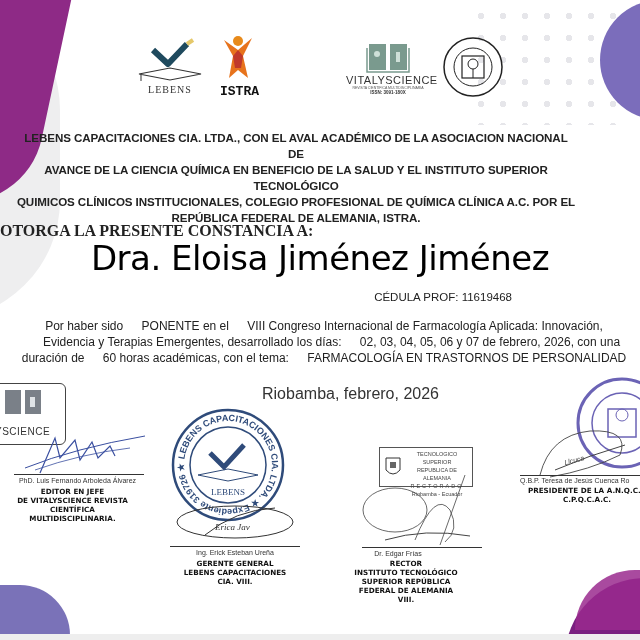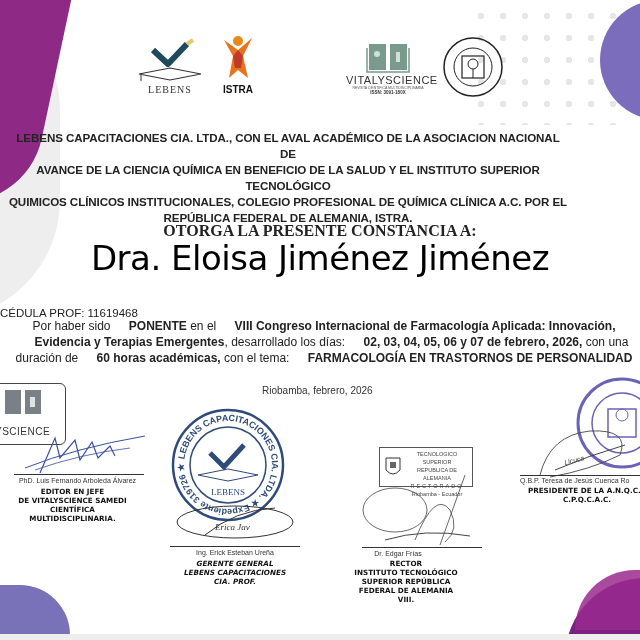--- a/index.html
+++ b/index.html
@@ -14,27 +14,27 @@
   .br-purple{left:565px;top:578px;width:120px;height:90px;background:#7a2080;border-radius:80px 0 0 0;}
   .br-purple2{left:575px;top:570px;width:110px;height:60px;background:#9a2a8e;border-radius:80px 0 0 0;opacity:.85;}
   .bottom-bar{left:0;top:634px;width:640px;height:6px;background:#eeeeee;}
 
   .logos{position:absolute;left:120px;top:34px;width:400px;height:78px;}
   .logo{position:absolute;text-align:center;}
   .logo svg{display:block;margin:0 auto;}
   .logo .lbl{font-family:"Liberation Serif",serif;font-size:10px;color:#333;letter-spacing:1px;}
   .logo .lbl2{font-size:7px;color:#444;font-weight:bold;}
 
-  .inst{position:absolute;left:8px;top:130px;width:560px;text-align:center;font-weight:bold;font-size:11.6px;line-height:16px;color:#222;letter-spacing:-.1px;}
-  .otorga{position:absolute;left:0;top:222px;width:640px;text-align:center;font-family:"Liberation Serif",serif;font-weight:bold;font-size:16px;color:#222;}
+  .inst{position:absolute;left:16px;top:130px;width:560px;text-align:center;font-weight:bold;font-size:11.6px;line-height:16px;color:#222;letter-spacing:-.1px;}
+  .otorga{position:absolute;left:0;top:222px;width:640px;font-family:"Liberation Serif",serif;font-weight:bold;font-size:16px;color:#222;}
   .name{position:absolute;left:0;top:238px;width:640px;text-align:center;font-family:"DejaVu Sans",sans-serif;font-size:34px;color:#000000;letter-spacing:-.5px;}
-  .cedula{position:absolute;left:0;top:307px;width:512px;text-align:left;font-size:11.5px;color:#222;}
+  .cedula{position:absolute;left:0;top:291px;width:512px;text-align:right;font-size:11.5px;color:#222;}
   .body-text{position:absolute;left:-16px;top:318px;width:680px;text-align:center;font-size:12px;line-height:16px;color:#222;white-space:nowrap;}
-  .body-text b{font-weight:bold;padding-left:15px;}
-  .place{position:absolute;left:262px;top:385px;font-size:10px;color:#333;}
+  .body-text b{font-weight:normal;padding-left:15px;}
+  .place{position:absolute;left:262px;top:385px;font-size:16px;color:#333;}
 
   .sig-line{position:absolute;height:1px;background:#333;}
   .sig-name{position:absolute;font-size:7px;color:#333;text-align:center;}
   .sig-role{position:absolute;font-size:7.2px;font-weight:bold;color:#111;text-align:center;line-height:9px;font-family:"DejaVu Sans",sans-serif;}
   .abs{position:absolute;}
 </style>
 </head>
 <body>
 
 <div class="deco tl-gray"></div>
@@ -55,21 +55,21 @@
       <line x1="6" y1="36" x2="6" y2="43" stroke="#333" stroke-width="1"></line>
     </svg>
     <div class="lbl">LEBENS</div>
   </div>
   <div class="logo" style="left:100px;top:0px;width:36px;">
     <svg width="34" height="50" viewBox="0 0 34 50">
       <circle cx="17" cy="7" r="5" fill="#e88a1a"></circle>
       <path d="M3 6 L17 16 L31 4 L22 22 L27 44 L17 36 L8 44 L12 22 Z" fill="#e7731c"></path>
       <path d="M12 22 L17 16 L22 22 L20 34 L14 34 Z" fill="#c0392b"></path>
     </svg>
-    <div class="lbl2" style="font-size:10px;font-weight:900;color:#111;">ISTRA</div>
+    <div class="lbl2" style="font-size:13px;font-weight:900;color:#111;font-family:Liberation Mono, monospace;">ISTRA</div>
   </div>
   <div class="logo" style="left:226px;top:8px;width:84px;">
     <svg width="50" height="32" viewBox="0 0 50 32">
       <rect x="6" y="2" width="17" height="26" fill="#7a9a8e"></rect>
       <rect x="27" y="2" width="17" height="26" fill="#7a9a8e"></rect>
       <path d="M4 6 V30 H46 V6" stroke="#7a9a8e" stroke-width="1.5" fill="none"></path>
       <circle cx="14" cy="12" r="3" fill="#cfe0d8"></circle>
       <rect x="33" y="10" width="4" height="10" fill="#cfe0d8"></rect>
     </svg>
     <div style="font-size:11px;color:#333;letter-spacing:.5px;">VITALYSCIENCE</div>
@@ -123,21 +123,21 @@
 
 <svg class="abs" style="left:20px;top:428px;" width="130" height="50" viewBox="0 0 130 50">
   <path d="M5 40 Q30 30 60 22 Q90 14 125 8" stroke="#3a4fa0" stroke-width="1" fill="none"></path>
   <path d="M20 45 L35 10 L40 30 L55 12 L60 32 L72 14 L78 30 L90 18 L95 28" stroke="#3a4fa0" stroke-width="1.2" fill="none"></path>
   <path d="M15 42 Q60 26 110 20" stroke="#3a4fa0" stroke-width=".8" fill="none"></path>
 </svg>
 <div class="sig-line" style="left:14px;top:474px;width:130px;"></div>
 <div class="sig-name" style="left:0;top:477px;width:155px;">PhD. Luis Fernando Arboleda Álvarez</div>
 <div class="sig-role" style="left:0;top:487px;width:145px;">
   <div>EDITOR EN JEFE</div>
-  <div>DE VITALYSCIENCE SAMEDI</div>
+  <div>DE VITALYSCIENCE REVISTA</div>
   <div>CIENTÍFICA</div>
   <div>MULTIDISCIPLINARIA.</div>
 </div>
 
 <svg class="abs" style="left:168px;top:405px;" width="120" height="120" viewBox="0 0 120 120">
   <defs>
       <path id="ring" d="M60 60 m-44 0 a44 44 0 1 1 88 0 a44 44 0 1 1 -88 0"></path>
     </defs>
   <circle cx="60" cy="60" r="55" fill="none" stroke="#2f4b7a" stroke-width="2.5"></circle>
   <circle cx="60" cy="60" r="38" fill="none" stroke="#2f4b7a" stroke-width="1.5"></circle>
@@ -146,24 +146,24 @@
   <path d="M30 70 L60 64 L90 70 L60 76 Z" fill="none" stroke="#2f4b7a" stroke-width="1"></path>
   <text x="60" y="90" text-anchor="middle" font-size="9" fill="#2f4b7a" font-family="Liberation Serif, serif">LEBENS</text>
 </svg>
 <svg class="abs" style="left:175px;top:500px;" width="120" height="50" viewBox="0 0 120 50">
   <ellipse cx="60" cy="22" rx="58" ry="16" stroke="#333" stroke-width="1" fill="none"></ellipse>
   <path d="M30 35 Q60 10 100 8" stroke="#333" stroke-width="1" fill="none"></path>
   <text x="40" y="30" font-size="9" font-style="italic" fill="#333" font-family="Liberation Serif, serif">Erica Jav</text>
 </svg>
 <div class="sig-line" style="left:170px;top:546px;width:130px;"></div>
 <div class="sig-name" style="left:160px;top:549px;width:150px;">Ing. Erick Esteban Ureña</div>
-<div class="sig-role" style="left:160px;top:559px;width:150px;font-style:italic;">
+<div class="sig-role" style="left:160px;top:559px;width:150px;">
   <div>GERENTE GENERAL</div>
   <div>LEBENS CAPACITACIONES</div>
-  <div>CIA. PROF.</div>
+  <div>CIA. VIII.</div>
 </div>
 
 <div class="abs" style="left:379px;top:447px;width:92px;height:38px;border:1px solid #555;background:#fff;">
   <svg width="18" height="24" viewBox="0 0 18 24" style="position:absolute;left:4px;top:6px;">
     <path d="M2 4 H16 V16 Q9 24 2 16 Z" fill="none" stroke="#333"></path>
     <rect x="6" y="8" width="6" height="6" fill="#666"></rect>
   </svg>
   <div style="position:absolute;left:24px;top:2px;font-size:5.5px;color:#444;line-height:8px;text-align:center;width:66px;">
     <div>TECNOLOGICO SUPERIOR</div>
     <div>REPUBLICA DE ALEMANIA</div>

